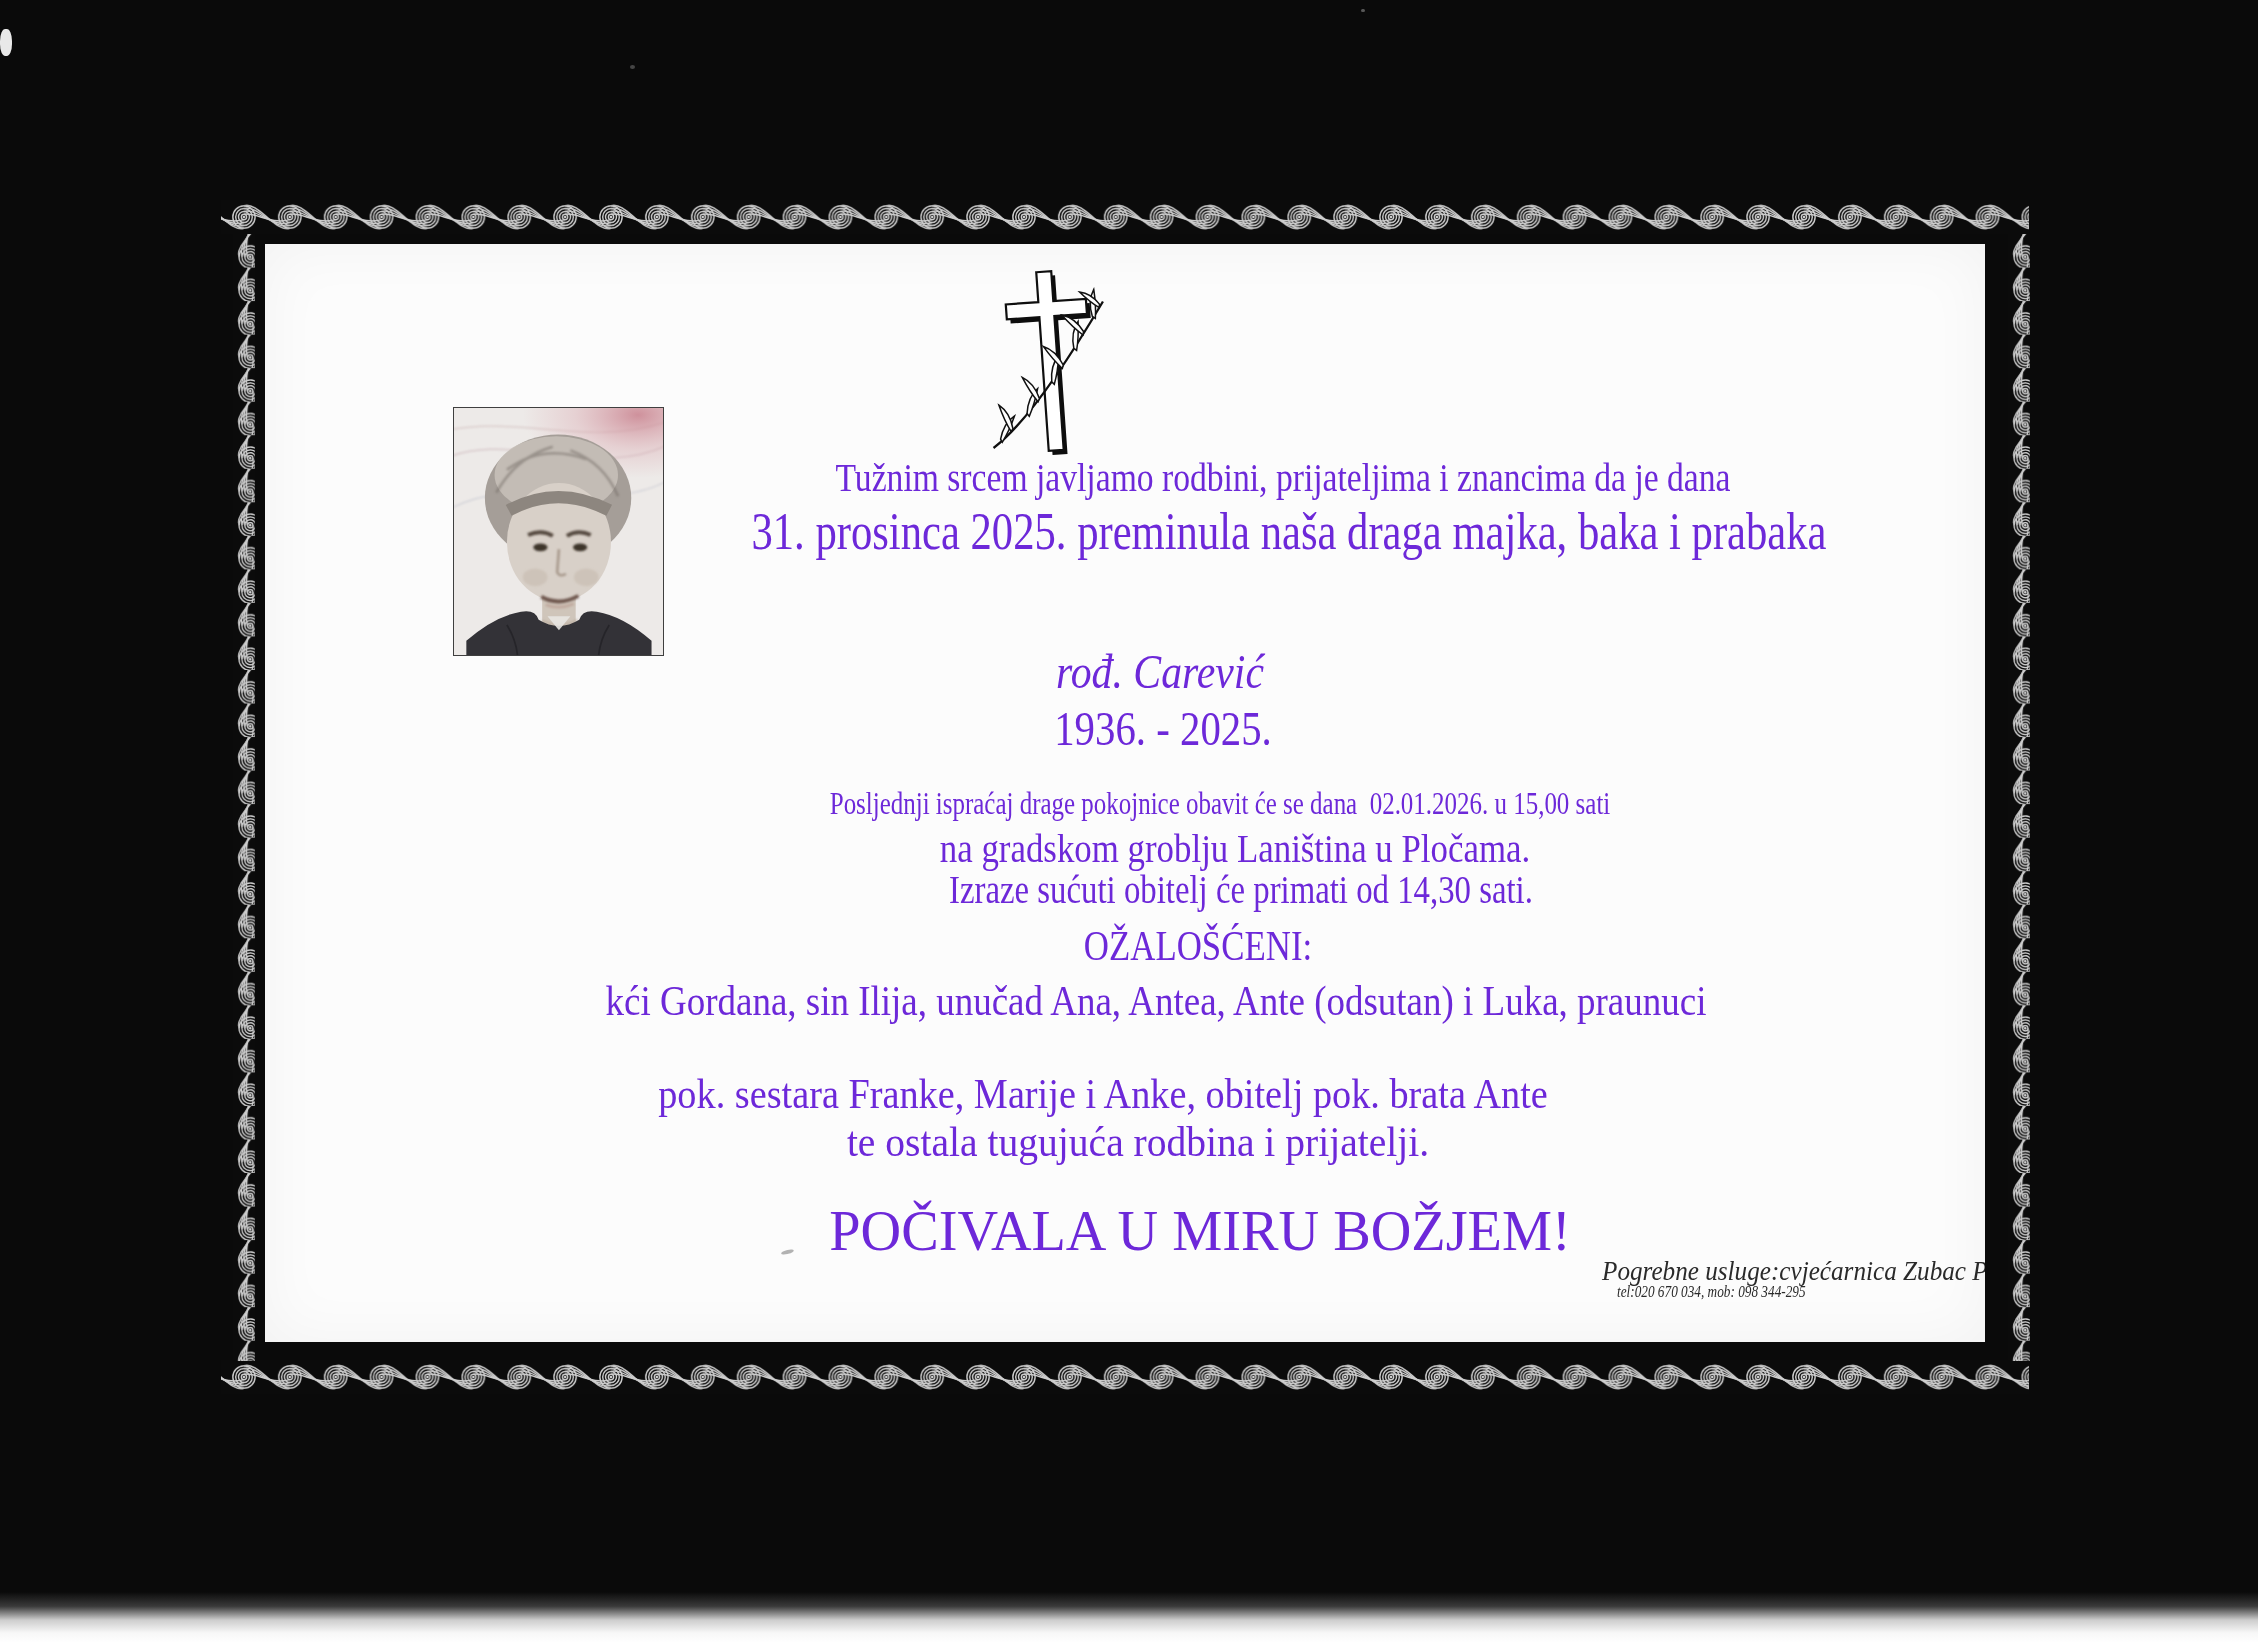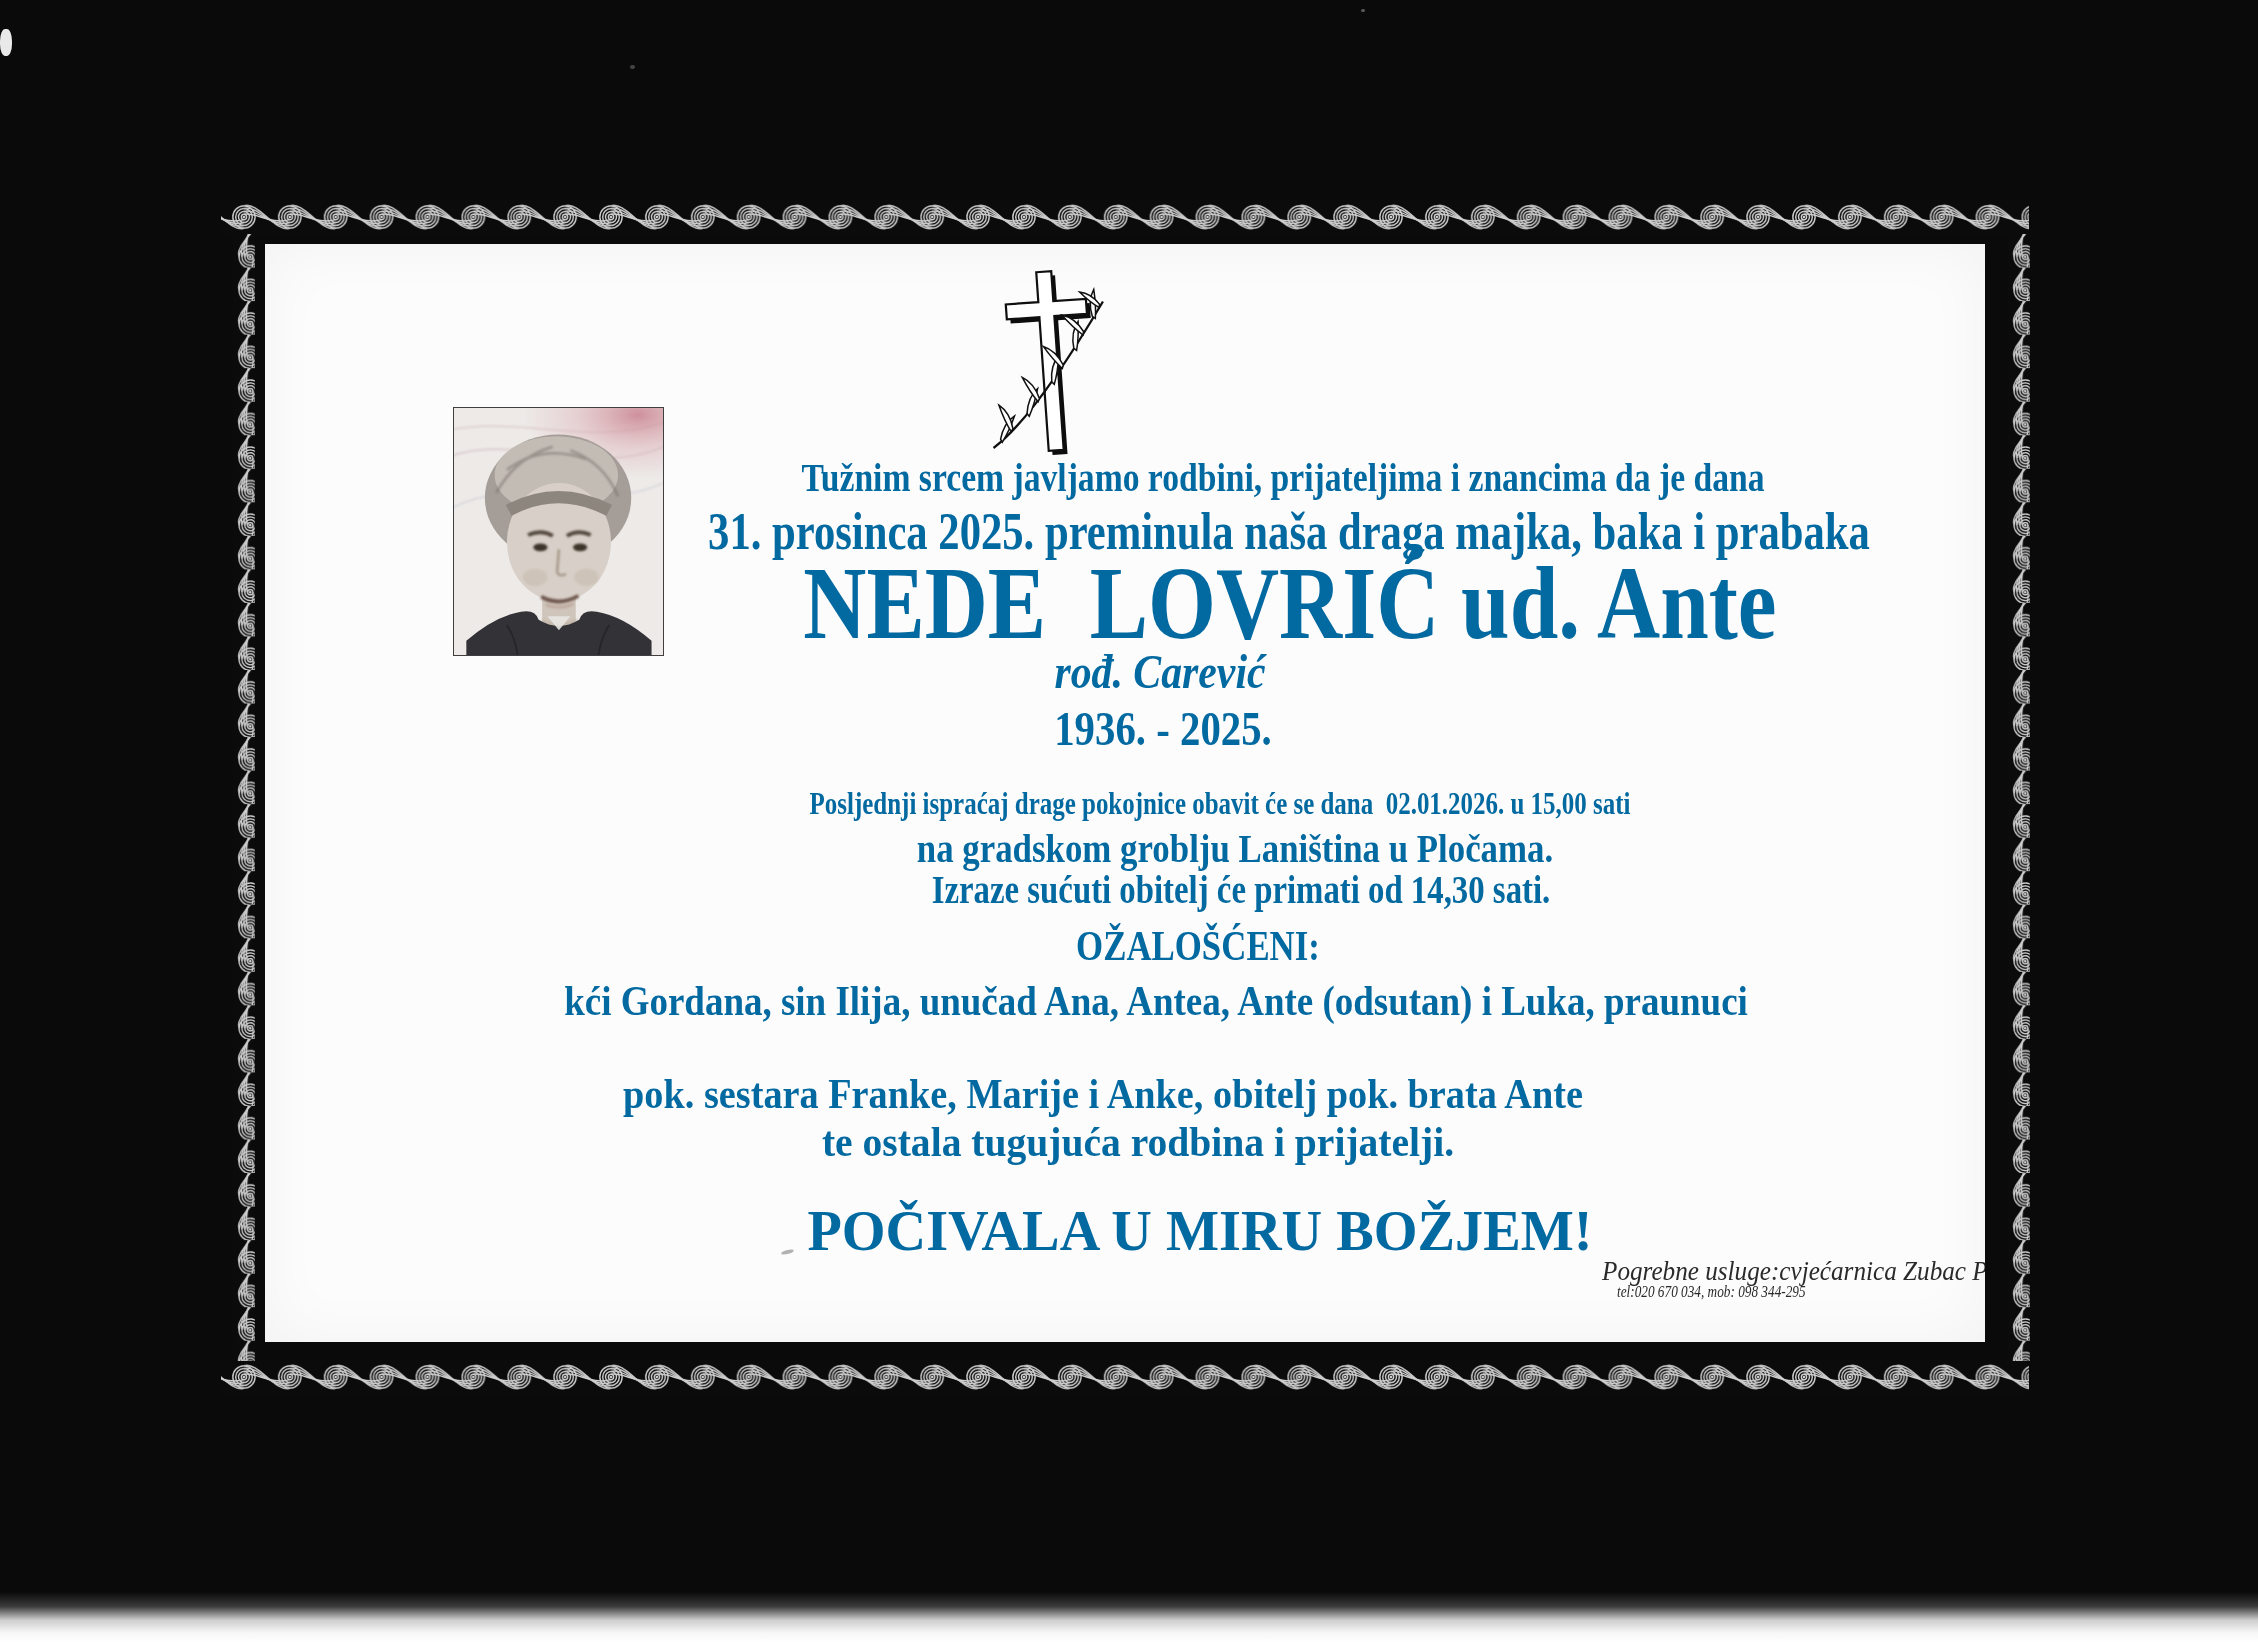--- a/index.html
+++ b/index.html
@@ -2,21 +2,21 @@
 <html style="font-size:14px"><head>
 <meta charset="utf-8">
 <style>
   html,body{margin:0;padding:0;background:#0b0b0b;}
   .page{position:relative;width:2258px;height:1643px;background:#0a0a0a;overflow:hidden;
         font-family:"Liberation Serif","DejaVu Serif",serif;}
   svg.braid{position:absolute;display:block;}
   .card{position:absolute;left:265px;top:244px;width:1720px;height:1098px;background:#fcfcfc;
         overflow:hidden;box-shadow:inset 0 0 62px rgba(0,0,0,0.045);}
   .ln{position:absolute;left:var(--cx);transform:translateX(-50%);white-space:nowrap;
-      line-height:1;font-weight:bold;color:#0369a1;}
+      line-height:1;font-weight:normal;color:#6d28d9;}
   .ln>span{display:inline-block;transform:scaleX(var(--sx,1));transform-origin:50% 50%;}
   .ln.it{font-style:italic;}
   .ln-l{position:absolute;white-space:nowrap;line-height:1;font-style:italic;color:#2a2a2a;}
   .ln-l>span{display:inline-block;transform:scaleX(var(--sx,1));transform-origin:0 50%;}
   .photo-frame{position:absolute;left:188px;top:163px;width:209px;height:247px;
                border:1.8px solid #3f3f3f;background:#ece9e7;}
   .photo-frame svg{display:block;width:100%;height:100%;}
   svg.crossart{position:absolute;left:725px;top:22px;width:120px;height:206px;}
   .scan-strip{position:absolute;left:0;top:1592px;width:2258px;height:51px;
       background:linear-gradient(to bottom, rgba(10,10,10,0) 0%, #3a3a3a 28%, #cdcdcd 55%, #f7f7f7 80%, #ffffff 100%);}
@@ -176,21 +176,20 @@
           <g transform="translate(124,43) rotate(-178) scale(1,-1)">
               <path d="M0,0 Q10,-12 23,-13 Q11,-2 0,4 Z"></path>
             </g>
         </g>
       </g>
     </svg>
 
     <div class="ln" style="--cx:1018px;top:213px;font-size:41px;--sx:0.82"><span>Tužnim srcem javljamo rodbini, prijateljima i znancima da je dana</span></div>
     <div class="ln" style="--cx:1024px;top:262px;font-size:52px;--sx:0.82"><span>31. prosinca 2025. preminula naša draga majka, baka i prabaka</span></div>
 
-    <div class="ln" style="--cx:1025px;top:307px;font-size:104px;--sx:0.84"><span>NEDE&nbsp; LOVRIĆ ud. Ante</span></div>
     <div class="ln it" style="--cx:895px;top:404px;font-size:48px;--sx:0.87"><span>rođ. Carević</span></div>
     <div class="ln" style="--cx:898px;top:461px;font-size:48px;--sx:0.85"><span>1936. - 2025.</span></div>
 
     <div class="ln" style="--cx:955px;top:543px;font-size:32px;--sx:0.78"><span>Posljednji ispraćaj drage pokojnice obavit će se dana &nbsp;02.01.2026. u 15,00 sati</span></div>
     <div class="ln" style="--cx:970px;top:584px;font-size:41px;--sx:0.85"><span>na gradskom groblju Laniština u Pločama.</span></div>
     <div class="ln" style="--cx:976px;top:625px;font-size:41px;--sx:0.80"><span>Izraze sućuti obitelj će primati od 14,30 sati.</span></div>
 
     <div class="ln" style="--cx:933px;top:680px;font-size:43px;--sx:0.81"><span>OŽALOŠĆENI:</span></div>
 
     <div class="ln" style="--cx:891px;top:735px;font-size:43px;--sx:0.86"><span>kći Gordana, sin Ilija, unučad Ana, Antea, Ante (odsutan) i Luka, praunuci</span></div>

